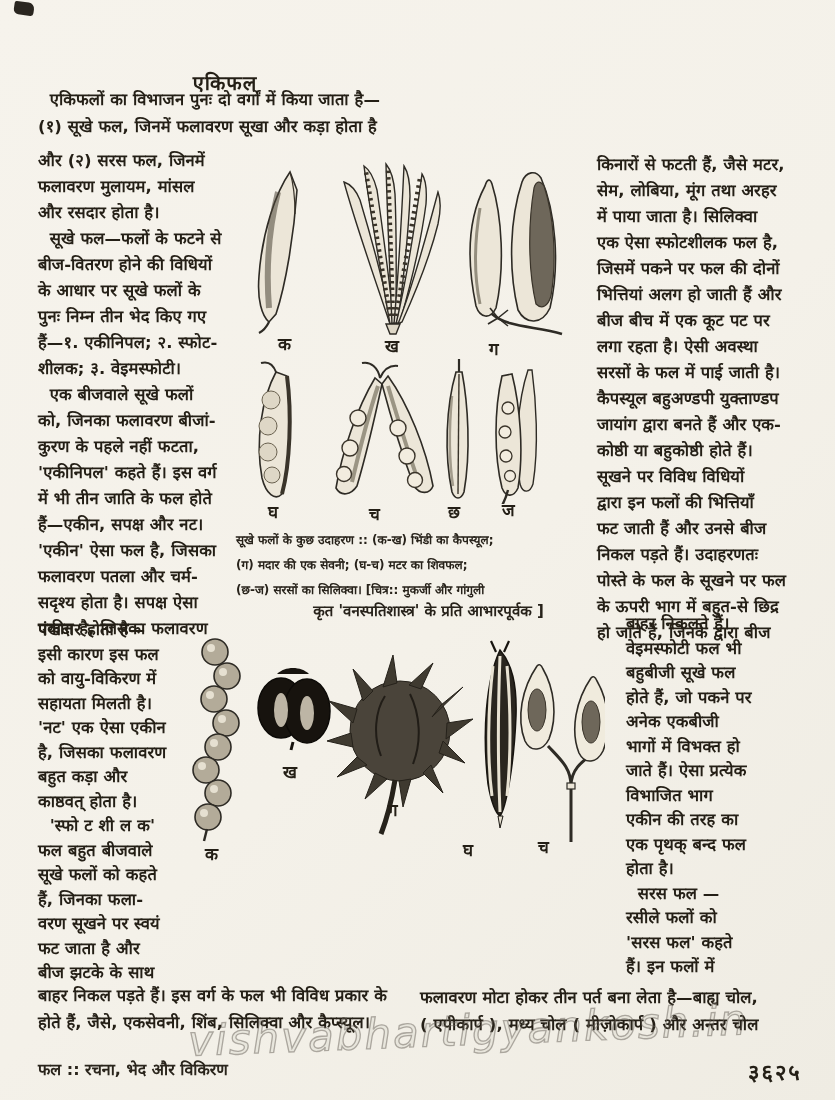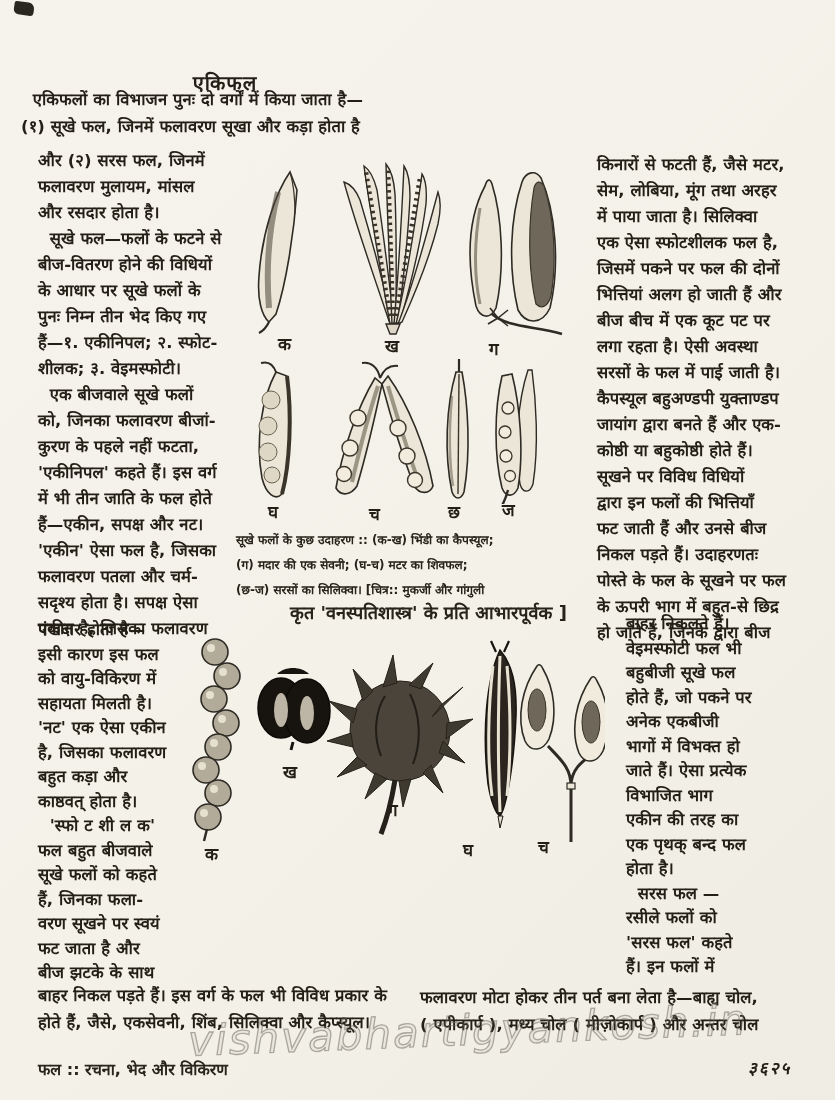--- a/index.html
+++ b/index.html
@@ -28,27 +28,27 @@
     color:#241f16;letter-spacing:1px;
   }
   .caption{
     white-space:pre-line;
     font-weight:700;
     font-size:12px;
     line-height:25px;
     color:#27221a;
   }
   .caption-credit{
-    font-weight:700;font-size:18px;color:#27221a;text-align:center;
+    font-weight:700;font-size:15px;color:#27221a;text-align:center;
   }
   .fig-label{
     font-weight:700;font-size:17px;color:#241f16;
   }
   .footer-text{font-weight:700;font-size:16px;color:#2a251c;text-align:right;}
-  .page-number{font-weight:700;font-size:17px;color:#241f16;letter-spacing:2px;font-style:italic;}
+  .page-number{font-weight:700;font-size:22px;color:#241f16;letter-spacing:2px;}
   .watermark{
     font-style:italic;
     font-size:42px;
     letter-spacing:2px;
     color:rgba(120,115,105,0.07);
     -webkit-text-stroke:1.3px rgba(105,100,92,0.5);
     transform:rotate(-2.2deg);
     white-space:nowrap;
     pointer-events:none;
   }
@@ -60,21 +60,21 @@
 </style>
 </head>
 <body>
 
 <div class="page">
 
   <div class="abs smudge" style="left:14px;top:2px;"></div>
 
   <h1 class="abs heading" style="left:38px;top:62px;width:360px;">एकिफल</h1>
 
-  <div class="abs txt" style="left:21px;top:86px;width:385px;line-height:27px;">&nbsp;&nbsp;एकिफलों का विभाजन पुनः दो वर्गों में किया जाता है—
+  <div class="abs txt" style="left:38px;top:86px;width:385px;line-height:27px;">&nbsp;&nbsp;एकिफलों का विभाजन पुनः दो वर्गों में किया जाता है—
 (१) सूखे फल, जिनमें फलावरण सूखा और कड़ा होता है</div>
   <div class="abs txt" style="left:38px;top:148px;width:195px;">और (२) सरस फल, जिनमें
 फलावरण मुलायम, मांसल
 और रसदार होता है।
 &nbsp;&nbsp;सूखे फल—फलों के फटने से
 बीज-वितरण होने की विधियों
 के आधार पर सूखे फलों के
 पुनः निम्न तीन भेद किए गए
 हैं—१. एकीनिपल; २. स्फोट-
 शीलक; ३. वेइमस्फोटी।

